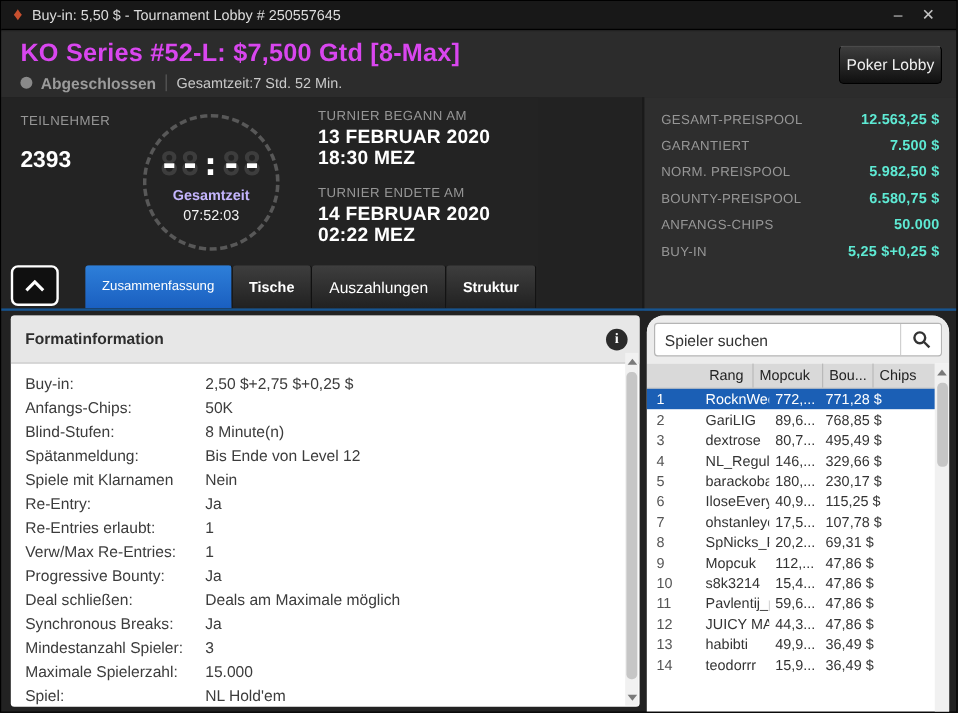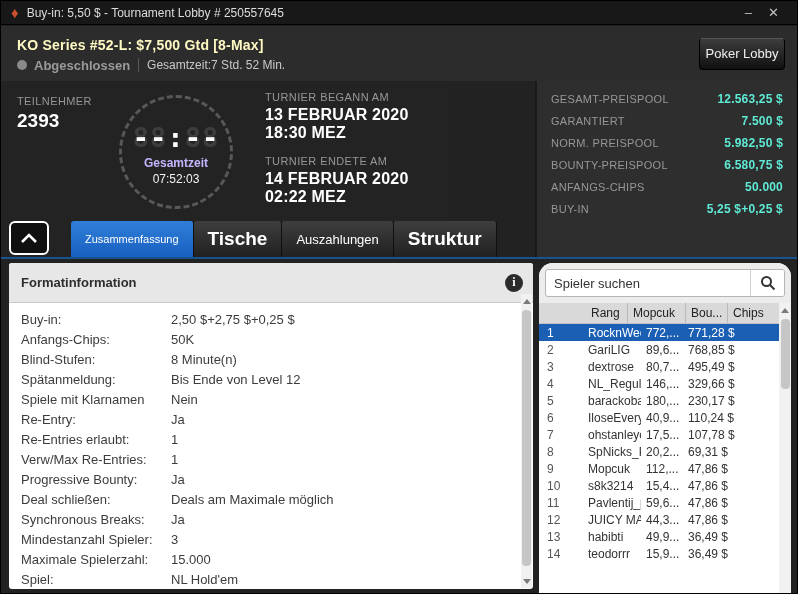--- a/index.html
+++ b/index.html
@@ -11,33 +11,33 @@
   
   .titlebar { position:absolute; top:0; left:0; right:0; height:24px; background:#181818; display:flex; align-items:center; padding:0 10px; border-bottom:1px solid #000; }
   .diamond { color:#c8502f; font-size:15px; margin-right:8px; line-height:1; }
   .titlebar-text { color:#dcdcdc; font-size:12px; }
   .tb-spacer { flex:1; }
   .tb-btn { background:none; border:none; color:#c3c3c3; font-size:13px; cursor:pointer; padding:0 8px; line-height:22px; font-family:inherit; }
 
   
   .header { position:absolute; top:25px; left:0; right:0; height:55px; background:#2c2c2c; display:flex; align-items:center; padding:0 10px 0 16px; }
   .header-left { flex:1; }
-  .h-title { color:#fef9c3; font-size:14px; font-weight:bold; letter-spacing:.2px; margin-top:2px; }
+  .h-title { color:#d946ef; font-size:21px; font-weight:bold; letter-spacing:.2px; margin-top:2px; }
   .h-statusline { display:flex; align-items:center; margin-top:5px; }
   .status-dot { width:10px; height:10px; border-radius:50%; background:#8a8a8a; margin-right:7px; }
   .status-text { color:#9b9b9b; font-size:13px; font-weight:bold; }
   .h-sep { width:1px; height:14px; background:#5a5a5a; margin:0 8px; }
   .h-time { color:#c9c9c9; font-size:12px; }
   .lobby-btn { width:86px; height:32px; margin-right:2px; background:linear-gradient(#3d3d3d,#101010); border:1px solid #000; border-top-color:#555; border-radius:4px; color:#f0f0f0; font-size:13px; cursor:pointer; font-family:inherit; }
 
   
   .info { position:absolute; top:80px; left:0; width:448px; height:178px; background:#232323; }
   .participants { position:absolute; left:16px; top:14px; }
   .ov-label { color:#979797; font-size:11px; letter-spacing:.4px; }
-  .participants .ov-value { color:#fff; font-size:19px; font-weight:bold; margin-top:3px; }
+  .participants .ov-value { color:#fff; font-size:19px; font-weight:bold; margin-top:16px; }
 
   .clock { position:absolute; left:118px; top:14px; width:114px; height:114px; border:3px dashed #585858; border-radius:50%; display:flex; flex-direction:column; align-items:center; justify-content:center; }
   .digits { position:relative; font-family:"DejaVu Sans Mono", monospace; font-weight:bold; font-size:27px; letter-spacing:1px; line-height:1; margin-top:6px; }
   .digits .ghost { color:#3d3d3d; }
   .digits .lit { position:absolute; left:0; top:0; color:#fff; }
   .clock-label { color:#c4b5fd; font-size:12px; font-weight:bold; margin-top:5px; }
   .clock-time { color:#f2f2f2; font-size:12px; margin-top:2px; }
 
   .dates { position:absolute; left:264px; top:10px; }
   .date-group { margin-bottom:13px; }
@@ -47,21 +47,21 @@
   .stats { position:absolute; top:80px; right:0; width:262px; height:178px; background:#2e2e2e; border-left:2px solid #1a1a1a; padding:11px 14px 0 14px; }
   .stat-row { display:flex; align-items:baseline; justify-content:space-between; height:22px; }
   .stat-label { color:#979797; font-size:11px; letter-spacing:.3px; }
   .stat-value { color:#5eead4; font-size:12px; font-weight:bold; letter-spacing:.2px; }
 
   
   .tabsrow { position:absolute; top:220px; left:0; width:536px; height:36px; display:flex; align-items:flex-end; }
   .collapse-btn { width:40px; height:34px; margin:0 0 2px 8px; background:#101010; border:2px solid #fff; border-radius:6px; display:flex; align-items:center; justify-content:center; cursor:pointer; }
   .tabs { display:flex; margin-left:22px; height:36px; }
   .tab { height:36px; display:flex; align-items:center; justify-content:center; padding:0 14px; background:linear-gradient(#3e3e3e,#212121); border-right:1px solid #101010; color:#fff; cursor:pointer; border-radius:3px 3px 0 0; }
-  .tab-lg { font-size:19px; font-weight:bold; }
+  .tab-lg { font-size:12px; font-weight:bold; }
   .tab-md { font-size:13px; }
   .tab.active { background:linear-gradient(#2e7fd9,#1a5fc0); font-size:11px; font-weight:normal; }
   .blueline { position:absolute; top:256px; left:0; right:0; height:2px; background:#17548f; }
 
   
   .left-panel { position:absolute; top:262px; left:8px; width:524px; height:326px; background:#fff; border-radius:3px; overflow:hidden; }
   .lp-header { height:40px; background:#e7e7e7; border-bottom:1px solid #c9c9c9; display:flex; align-items:center; padding:0 10px 0 12px; }
   .lp-title { flex:1; color:#2e2e2e; font-size:13px; font-weight:bold; }
   .info-icon { width:18px; height:18px; border-radius:50%; background:#2b2b2b; color:#fff; font-size:12px; font-weight:bold; font-family:"Liberation Serif", serif; display:flex; align-items:center; justify-content:center; cursor:pointer; }
   .lp-body { padding:6px 0 0 12px; }
@@ -326,21 +326,21 @@
         <div class="prow">
             <span class="c-rank">5</span>
             <span class="c-name">barackoba..</span>
             <span class="c-bounty">180,...</span>
             <span class="c-chips">230,17 $</span>
           </div>
         <div class="prow">
             <span class="c-rank">6</span>
             <span class="c-name">IloseEvery...</span>
             <span class="c-bounty">40,9...</span>
-            <span class="c-chips">110,24 $</span>
+            <span class="c-chips">115,25 $</span>
           </div>
         <div class="prow">
             <span class="c-rank">7</span>
             <span class="c-name">ohstanleyoh</span>
             <span class="c-bounty">17,5...</span>
             <span class="c-chips">107,78 $</span>
           </div>
         <div class="prow">
             <span class="c-rank">8</span>
             <span class="c-name">SpNicks_P...</span>

